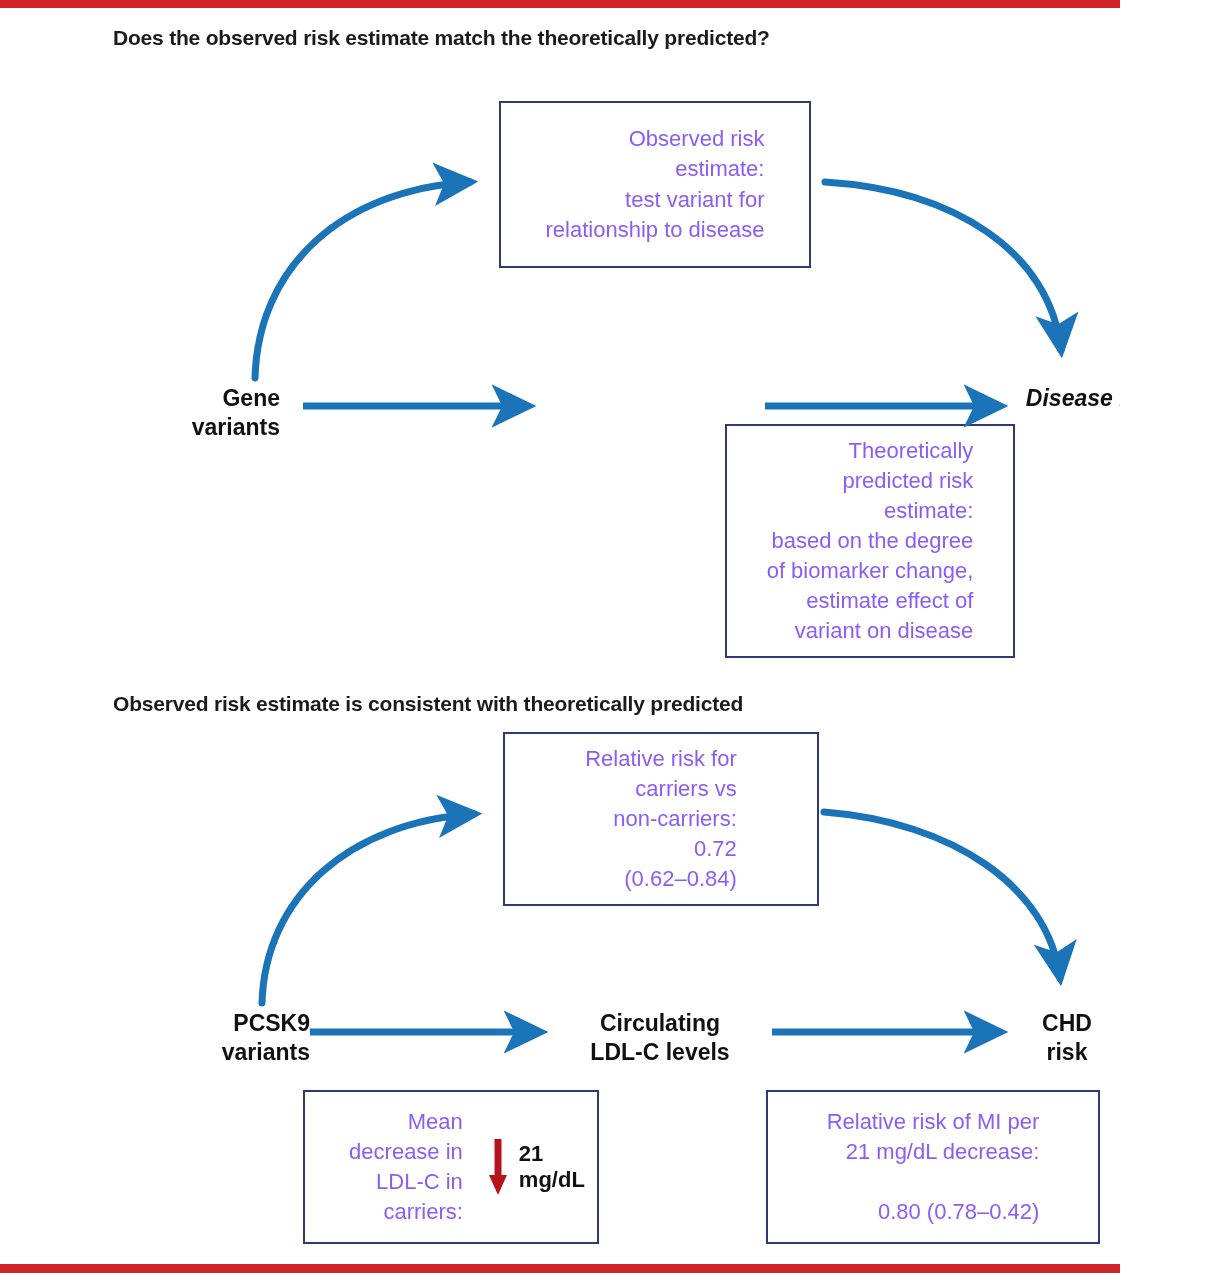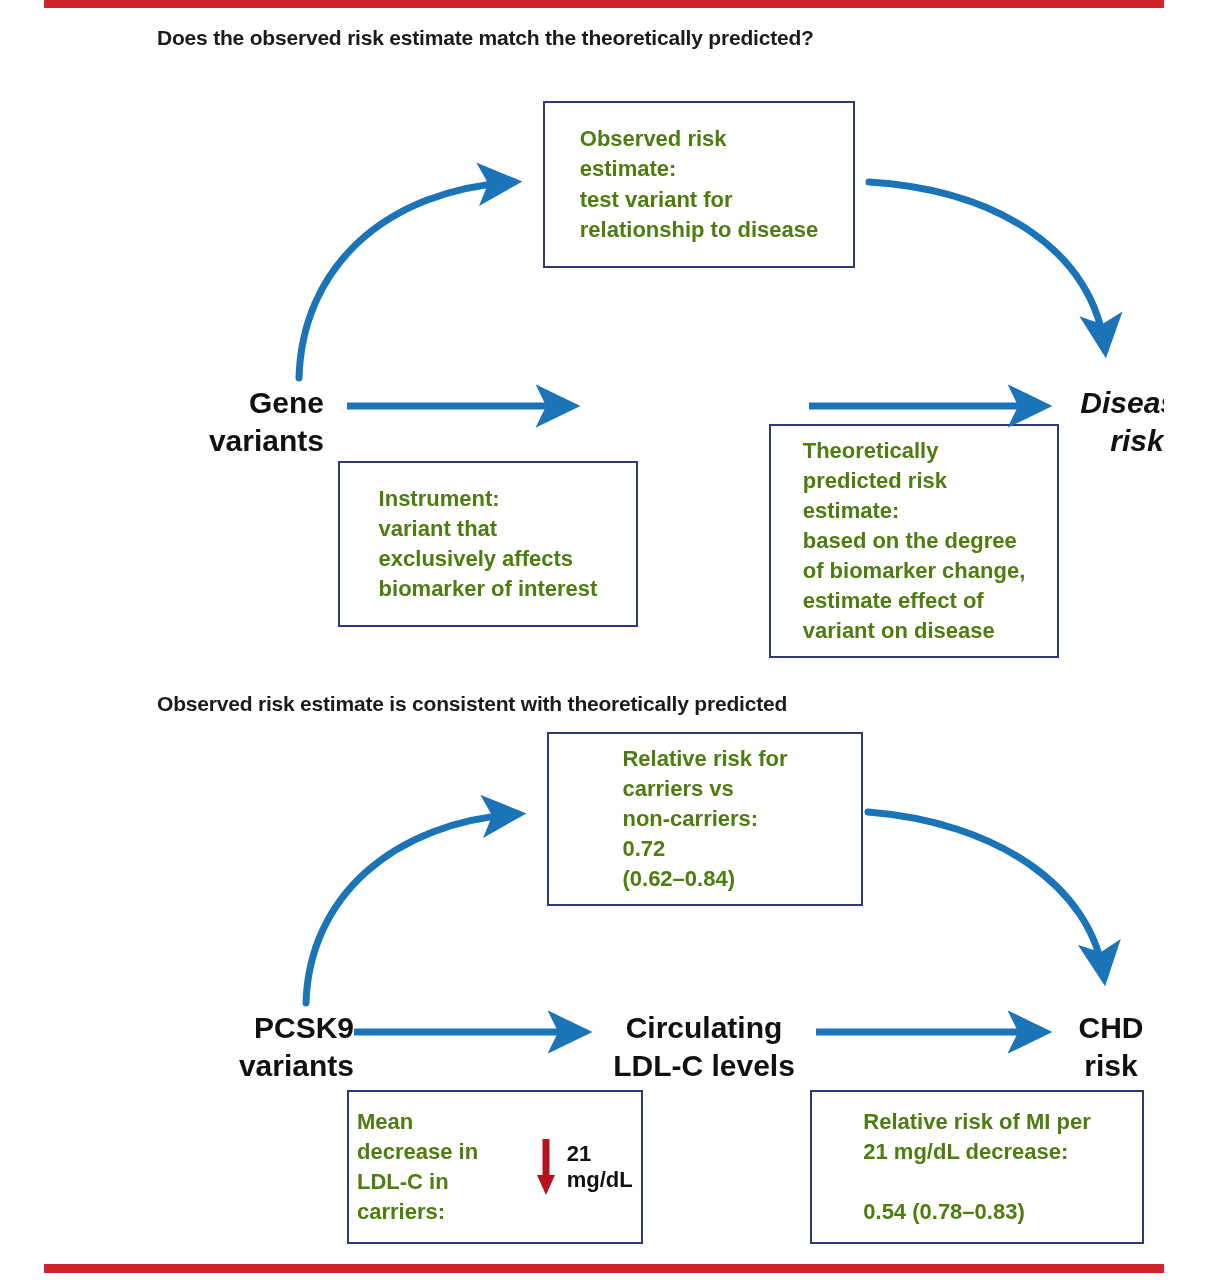--- a/index.html
+++ b/index.html
@@ -9,21 +9,20 @@
   }
   body {
     font-family: "Liberation Sans", sans-serif;
   }
   #page {
     position: relative;
     width: 1120px;
     height: 1280px;
     background: #ffffff;
     overflow: hidden;
-    margin-left: 44px;
   }
   .rule {
     position: absolute;
     left: 0;
     width: 1232px;
     height: 8px;
     background: #d1232a;
   }
   .rule.top { top: 0; }
   .rule.bottom { top: 1264px; height: 9px; }
@@ -32,44 +31,44 @@
     position: absolute;
     font-size: 21px;
     font-weight: bold;
     color: #1b1b1b;
     letter-spacing: -0.2px;
     white-space: nowrap;
   }
 
   .node {
     position: absolute;
-    font-size: 30px;
+    font-size: 23px;
     font-weight: bold;
     color: #111111;
     line-height: 1.28;
     text-align: center;
     white-space: pre-line;
   }
   .node.left-al { text-align: right; }
 
   .box {
     position: absolute;
     border: 2px solid #2e3a76;
     background: #ffffff;
     box-sizing: border-box;
     display: flex;
     align-items: center;
     justify-content: center;
   }
   .box .box-text {
     font-size: 22px;
-    font-weight: bold;
-    color: #4d7c0f;
+    font-weight: normal;
+    color: #8b5cf6;
     line-height: 1.37;
-    text-align: left;
+    text-align: right;
     white-space: pre-line;
     padding: 0 8px;
   }
 
   svg.overlay {
     position: absolute;
     left: 0;
     top: 0;
     width: 1232px;
     height: 1280px;
@@ -103,26 +102,20 @@
 test variant for
 relationship to disease</div>
   </div>
 
   <div class="node left-al" style="left:160px; top:384px; width:120px;">Gene
 variants</div>
 
 
   <div class="node" style="left:1008px; top:384px; width:170px; text-align:center;font-style:italic;">Disease risk</div>
 
-  <div class="box" style="left:294px; top:461px; width:300px; height:166px;">
-    <div class="box-text">Instrument:
-variant that
-exclusively affects
-biomarker of interest</div>
-  </div>
 
   <div class="box" style="left:725px; top:424px; width:290px; height:234px;">
     <div class="box-text">Theoretically
 predicted risk
 estimate:
 based on the degree
 of biomarker change,
 estimate effect of
 variant on disease</div>
   </div>
@@ -159,21 +152,21 @@
         </span>
         <span class="drop-label">21 mg/dL</span>
       </div>
     </div>
   </div>
 
   <div class="box" style="left:766px; top:1090px; width:334px; height:154px;">
     <div class="box-text">Relative risk of MI per
 21 mg/dL decrease:
 
-0.54 (0.78–0.83)</div>
+0.80 (0.78–0.42)</div>
   </div>
 
   <svg class="overlay">
     <defs>
       <marker id="ahead" markerWidth="7" markerHeight="7" refX="5.2" refY="3.5" orient="auto" markerUnits="strokeWidth">
         <path d="M0,0.4 L6.4,3.5 L0,6.6 L1.5,3.5 Z" fill="#1b74b8"></path>
       </marker>
     </defs>
 
     <g>

